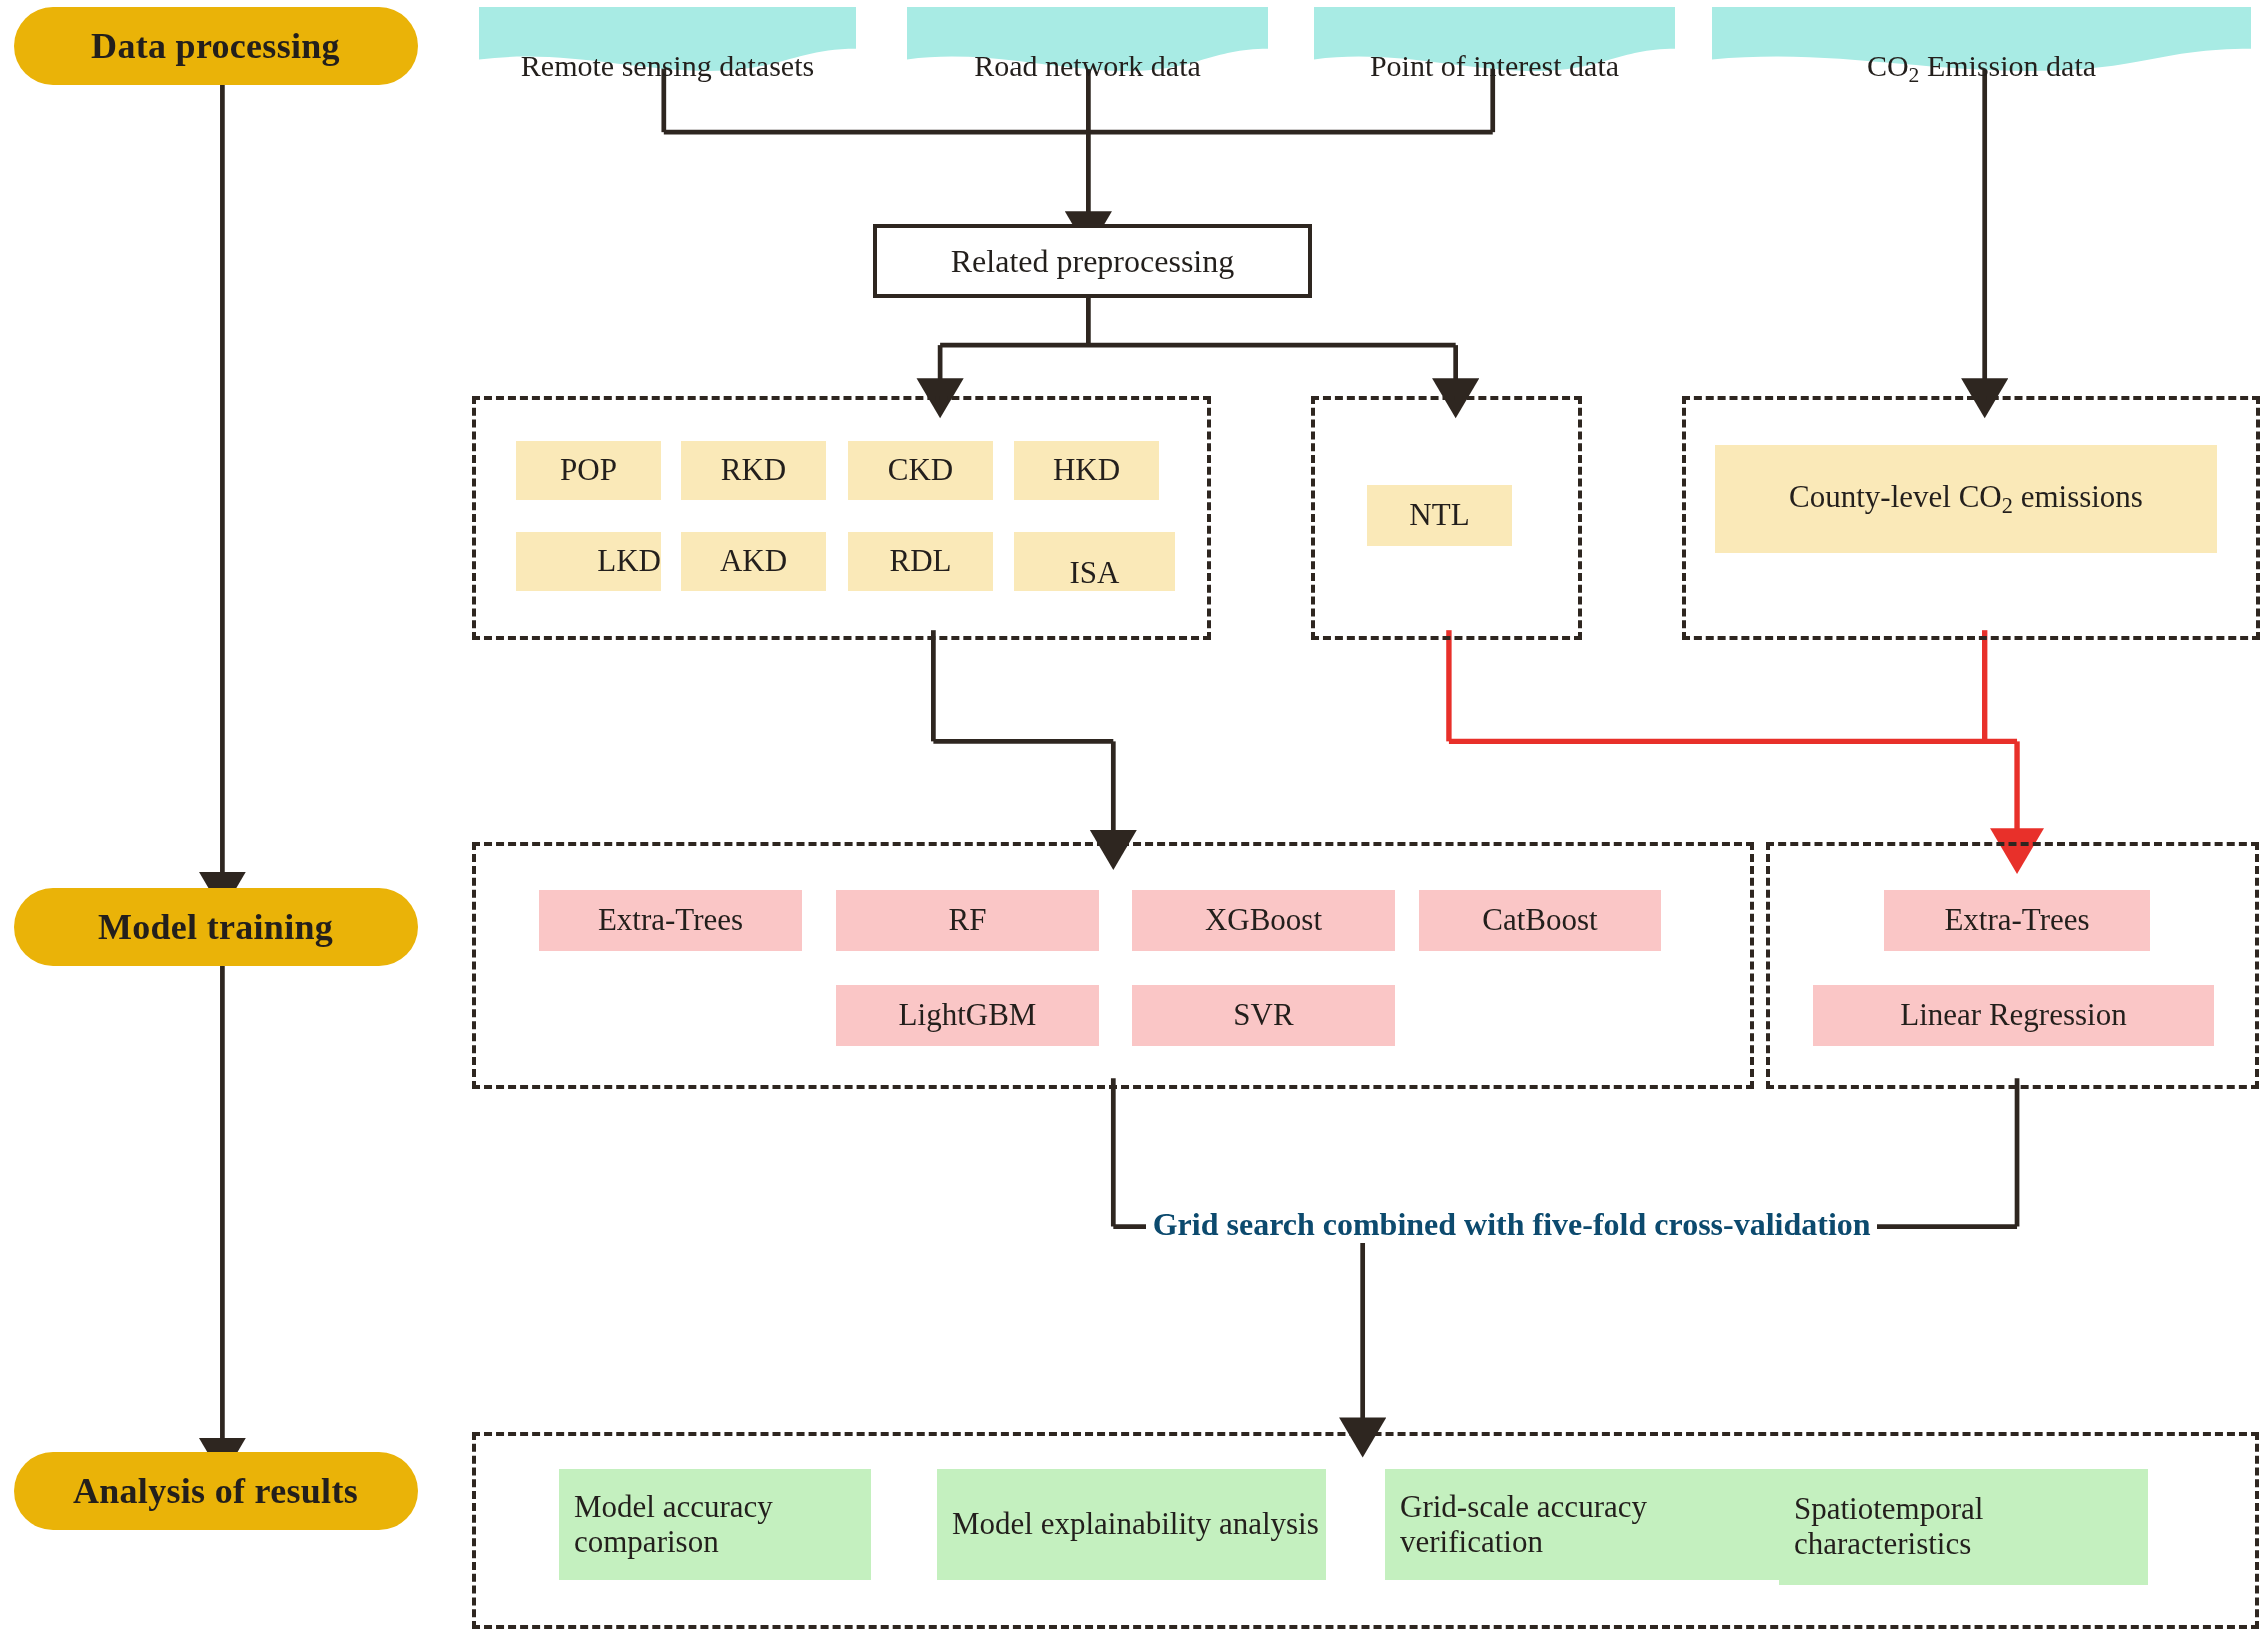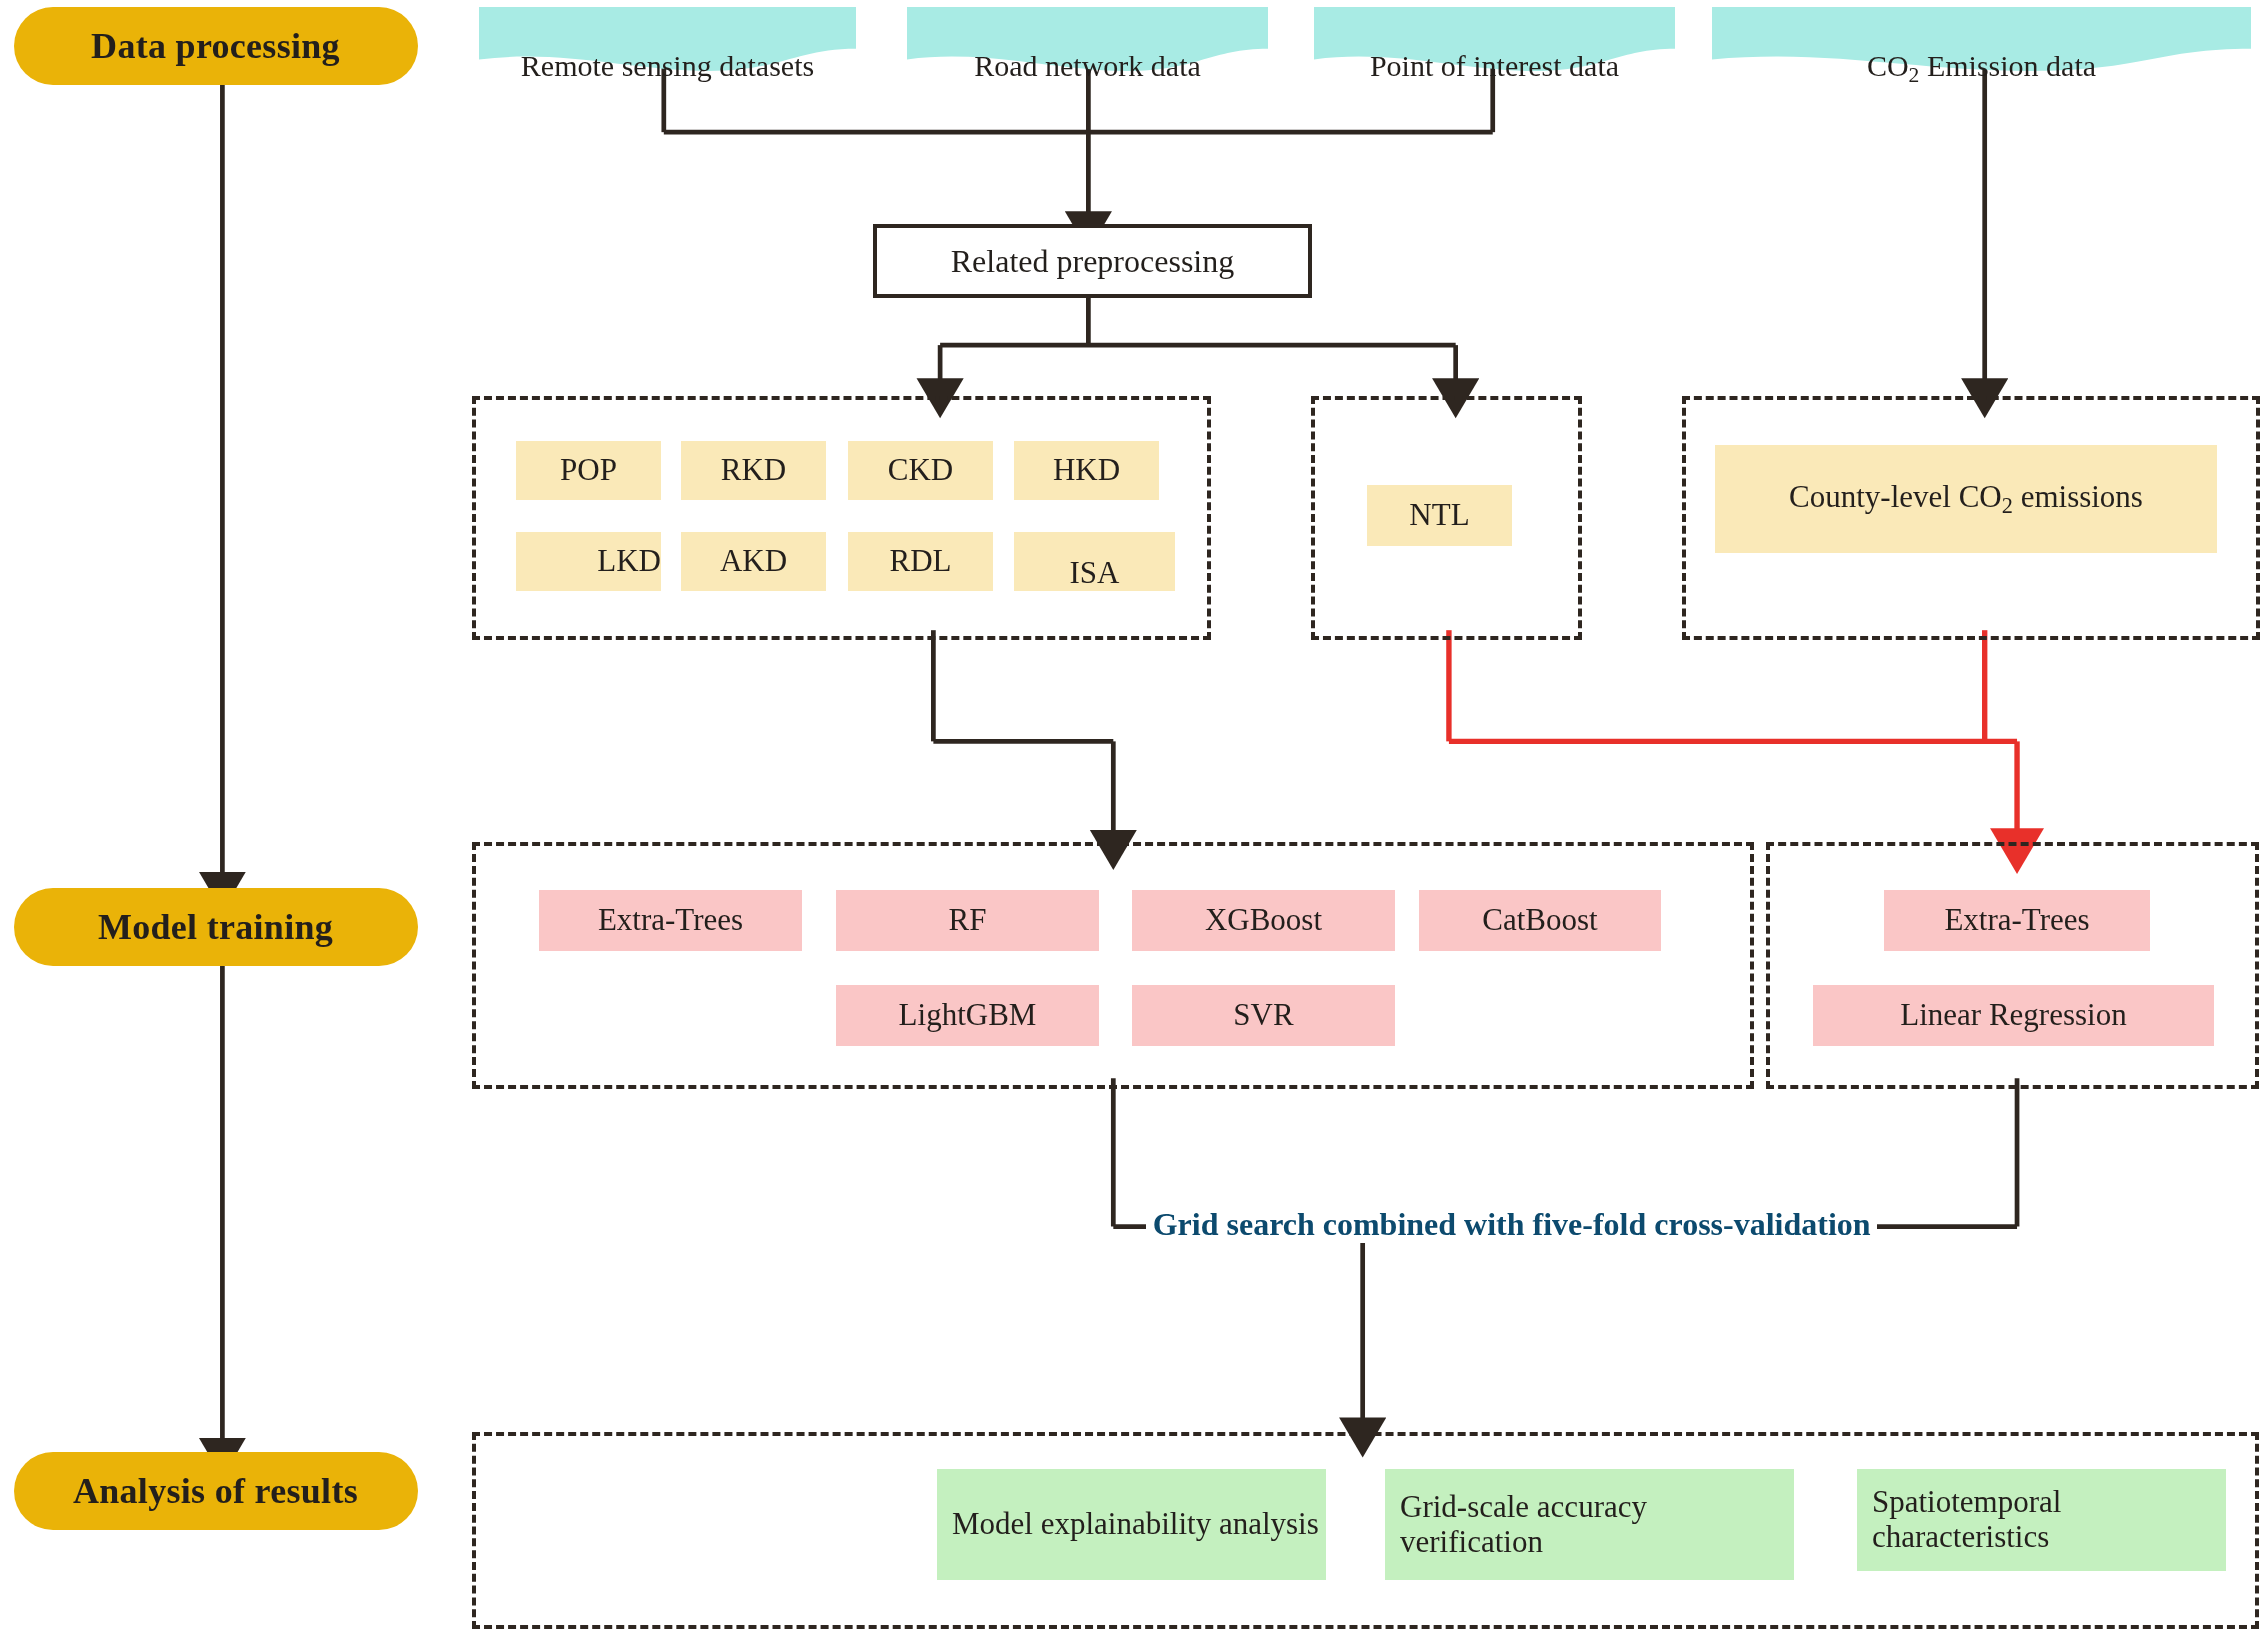--- a/index.html
+++ b/index.html
@@ -268,24 +268,27 @@
   </div>
   <div class="chip pink" style="left:1813px;top:985px;width:401px;height:61px;">
     <span>Linear Regression</span>
   </div>
 
   <div class="caption" style="left:1146px;top:1206px;">
     <span>Grid search combined with five-fold cross-validation</span>
   </div>
 
   <div class="dashgroup" style="left:472px;top:1432px;width:1779px;height:189px;"></div>
+  <div class="chip green" style="left:559px;top:1469px;width:297px;height:111px;">
+    <span>Model accuracy comparison</span>
+  </div>
   <div class="chip green" style="left:937px;top:1469px;width:374px;height:111px;">
     <span>Model explainability analysis</span>
   </div>
   <div class="chip green" style="left:1385px;top:1469px;width:394px;height:111px;">
     <span>Grid-scale accuracy verification</span>
   </div>
-  <div class="chip green" style="left:1857px;top:1469px;width:354px;height:102px;">
+  <div class="chip green" style="left:1779px;top:1469px;width:354px;height:116px;">
     <span>Spatiotemporal characteristics</span>
   </div>
 
 </div>
 
 
 </body></html>

